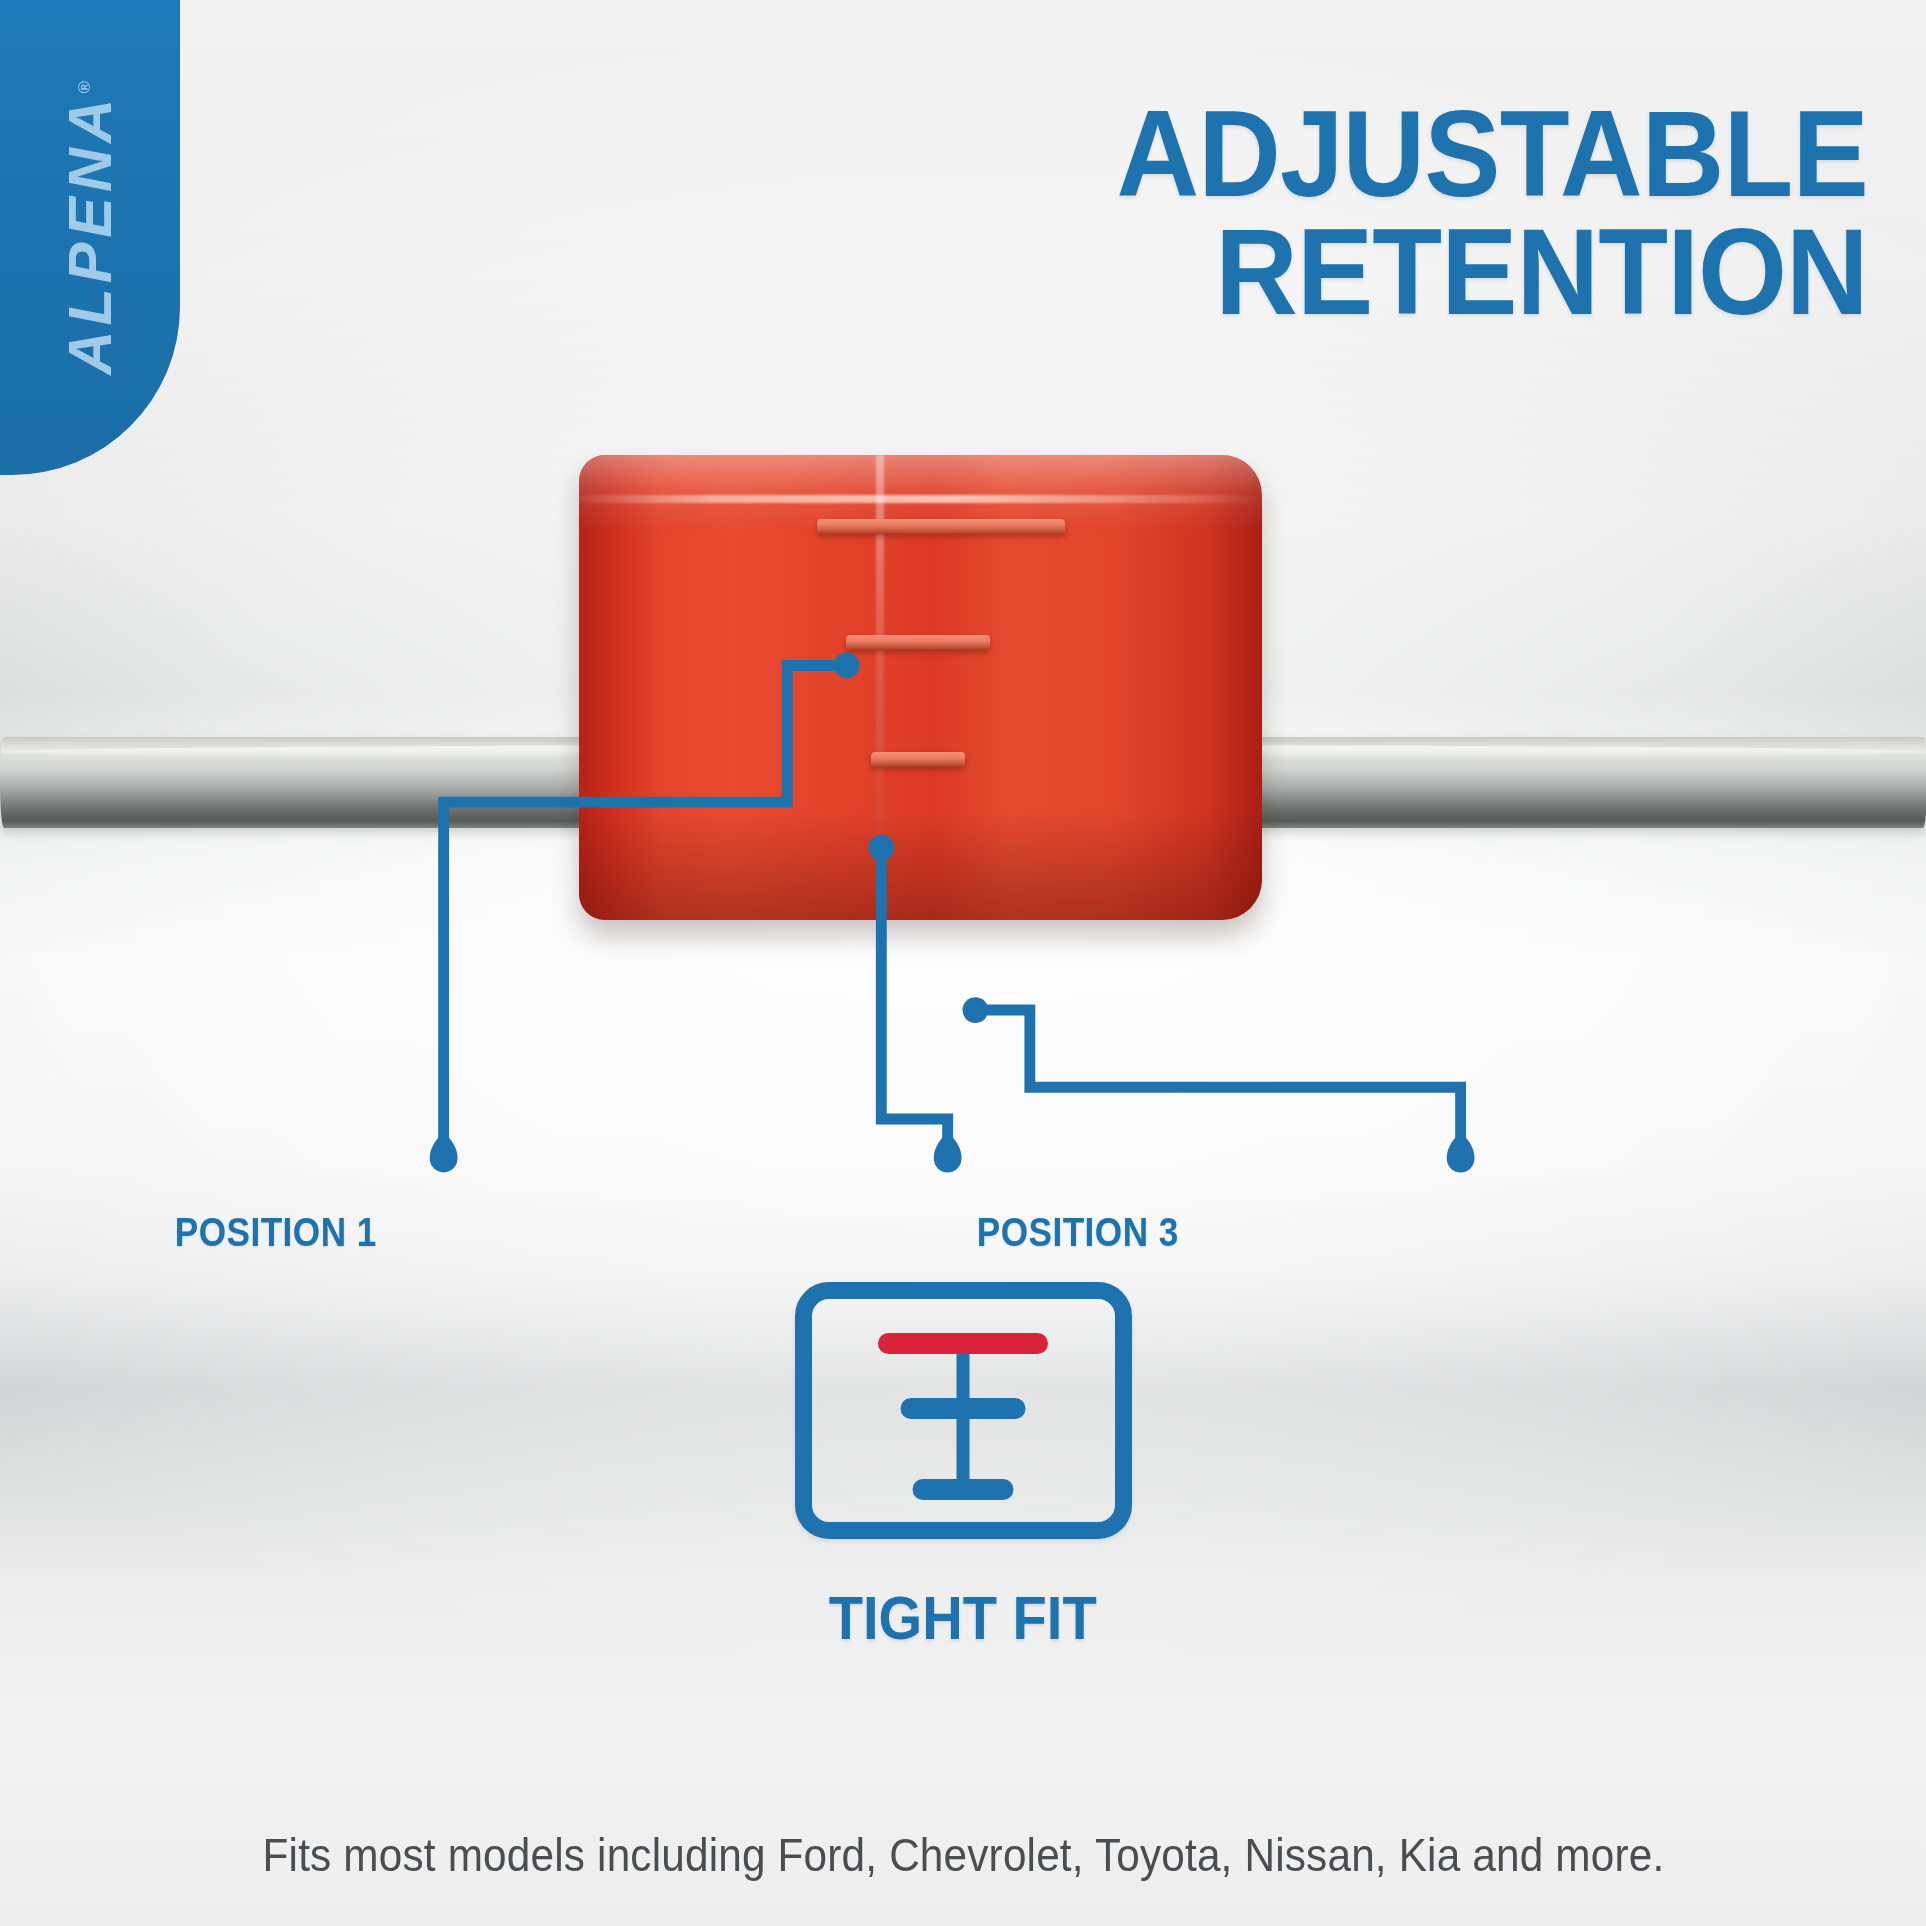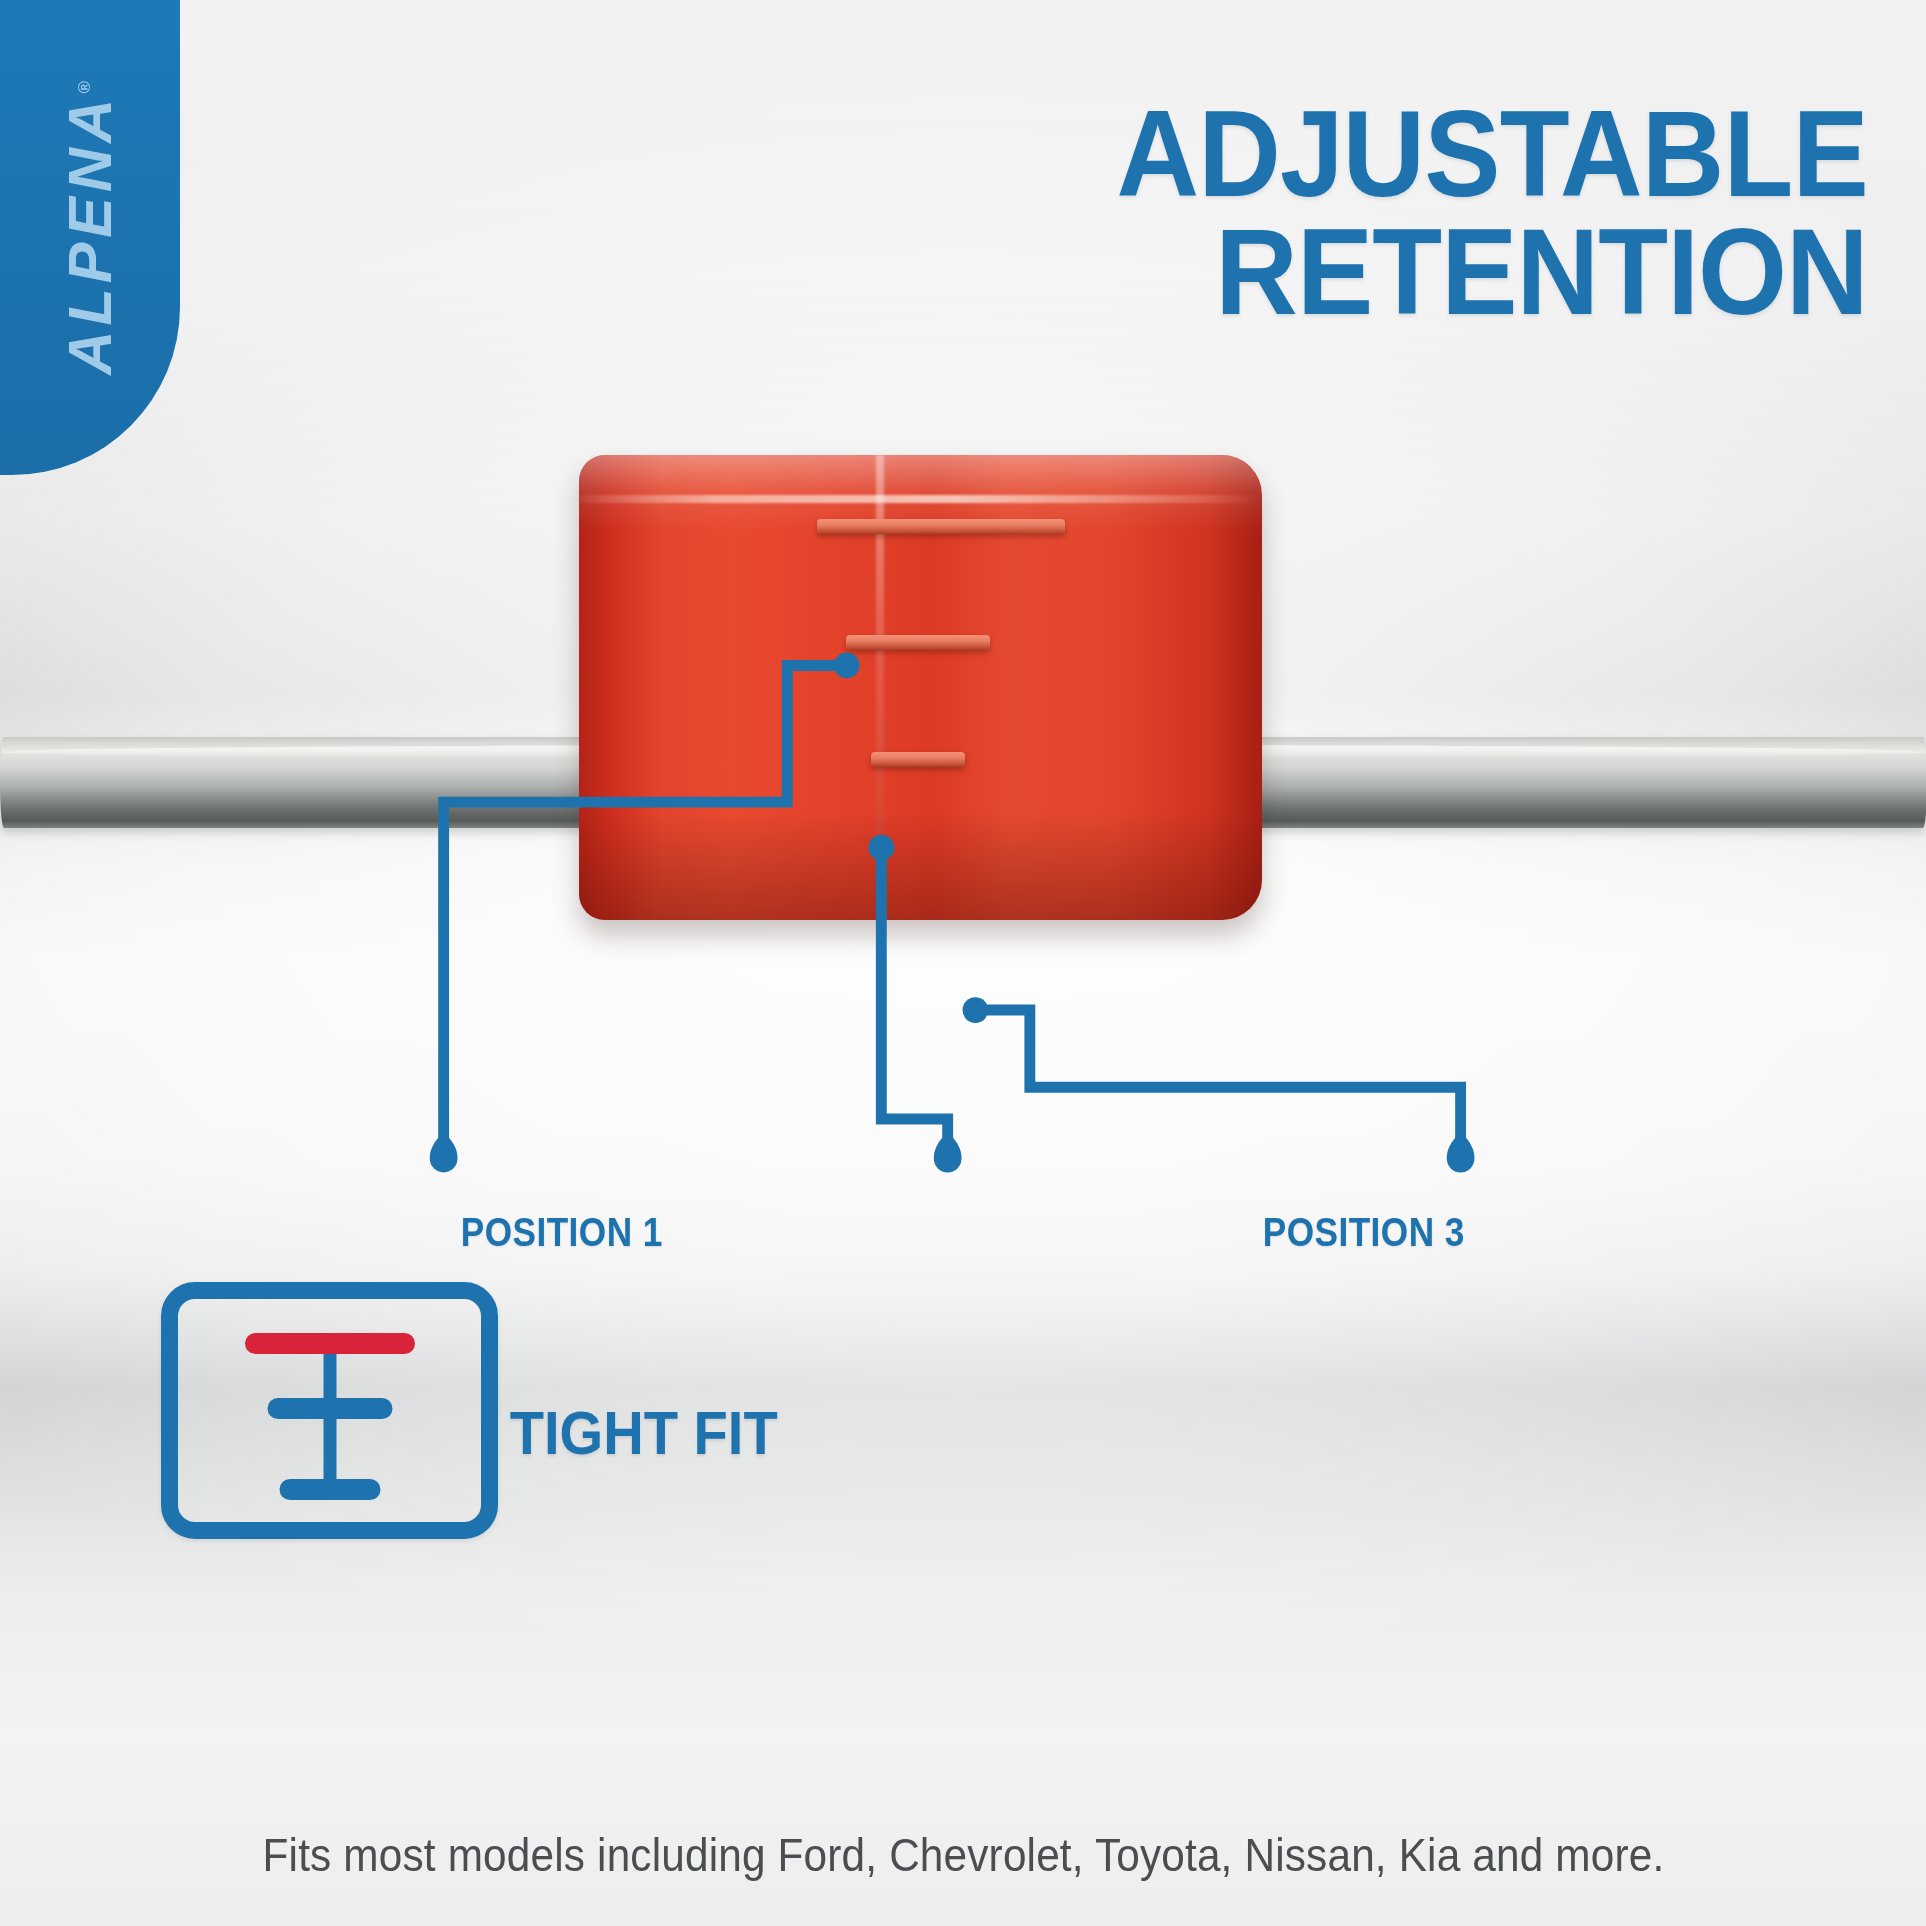--- a/index.html
+++ b/index.html
@@ -188,21 +188,21 @@
   
   .poslabels {
     position: absolute;
     left: 161px;
     top: 1210px;
     width: 1604px;
     display: flex;
   }
   .poscol {
     flex: 1;
-    text-align: center;
+    text-align: left;
   }
   .poslabel {
     color: #1e73ae;
     font-weight: bold;
     font-size: 40px;
     letter-spacing: 0.5px;
     transform: scaleX(0.88);
     display: inline-block;
     text-shadow: 0 1px 2px rgba(120,130,140,0.25);
   }
@@ -211,21 +211,21 @@
   .cards {
     position: absolute;
     left: 161px;
     top: 1282px;
     width: 1604px;
     display: flex;
   }
   .card {
     flex: 1;
     display: flex;
-    flex-direction: row;
+    flex-direction: column;
     align-items: center;
   }
   .fitbox {
     position: relative;
     width: 337px;
     height: 257px;
     border: 17px solid #1e73ae;
     border-radius: 34px;
     box-sizing: border-box;
     box-shadow: 0 2px 4px rgba(120,130,140,0.20);

